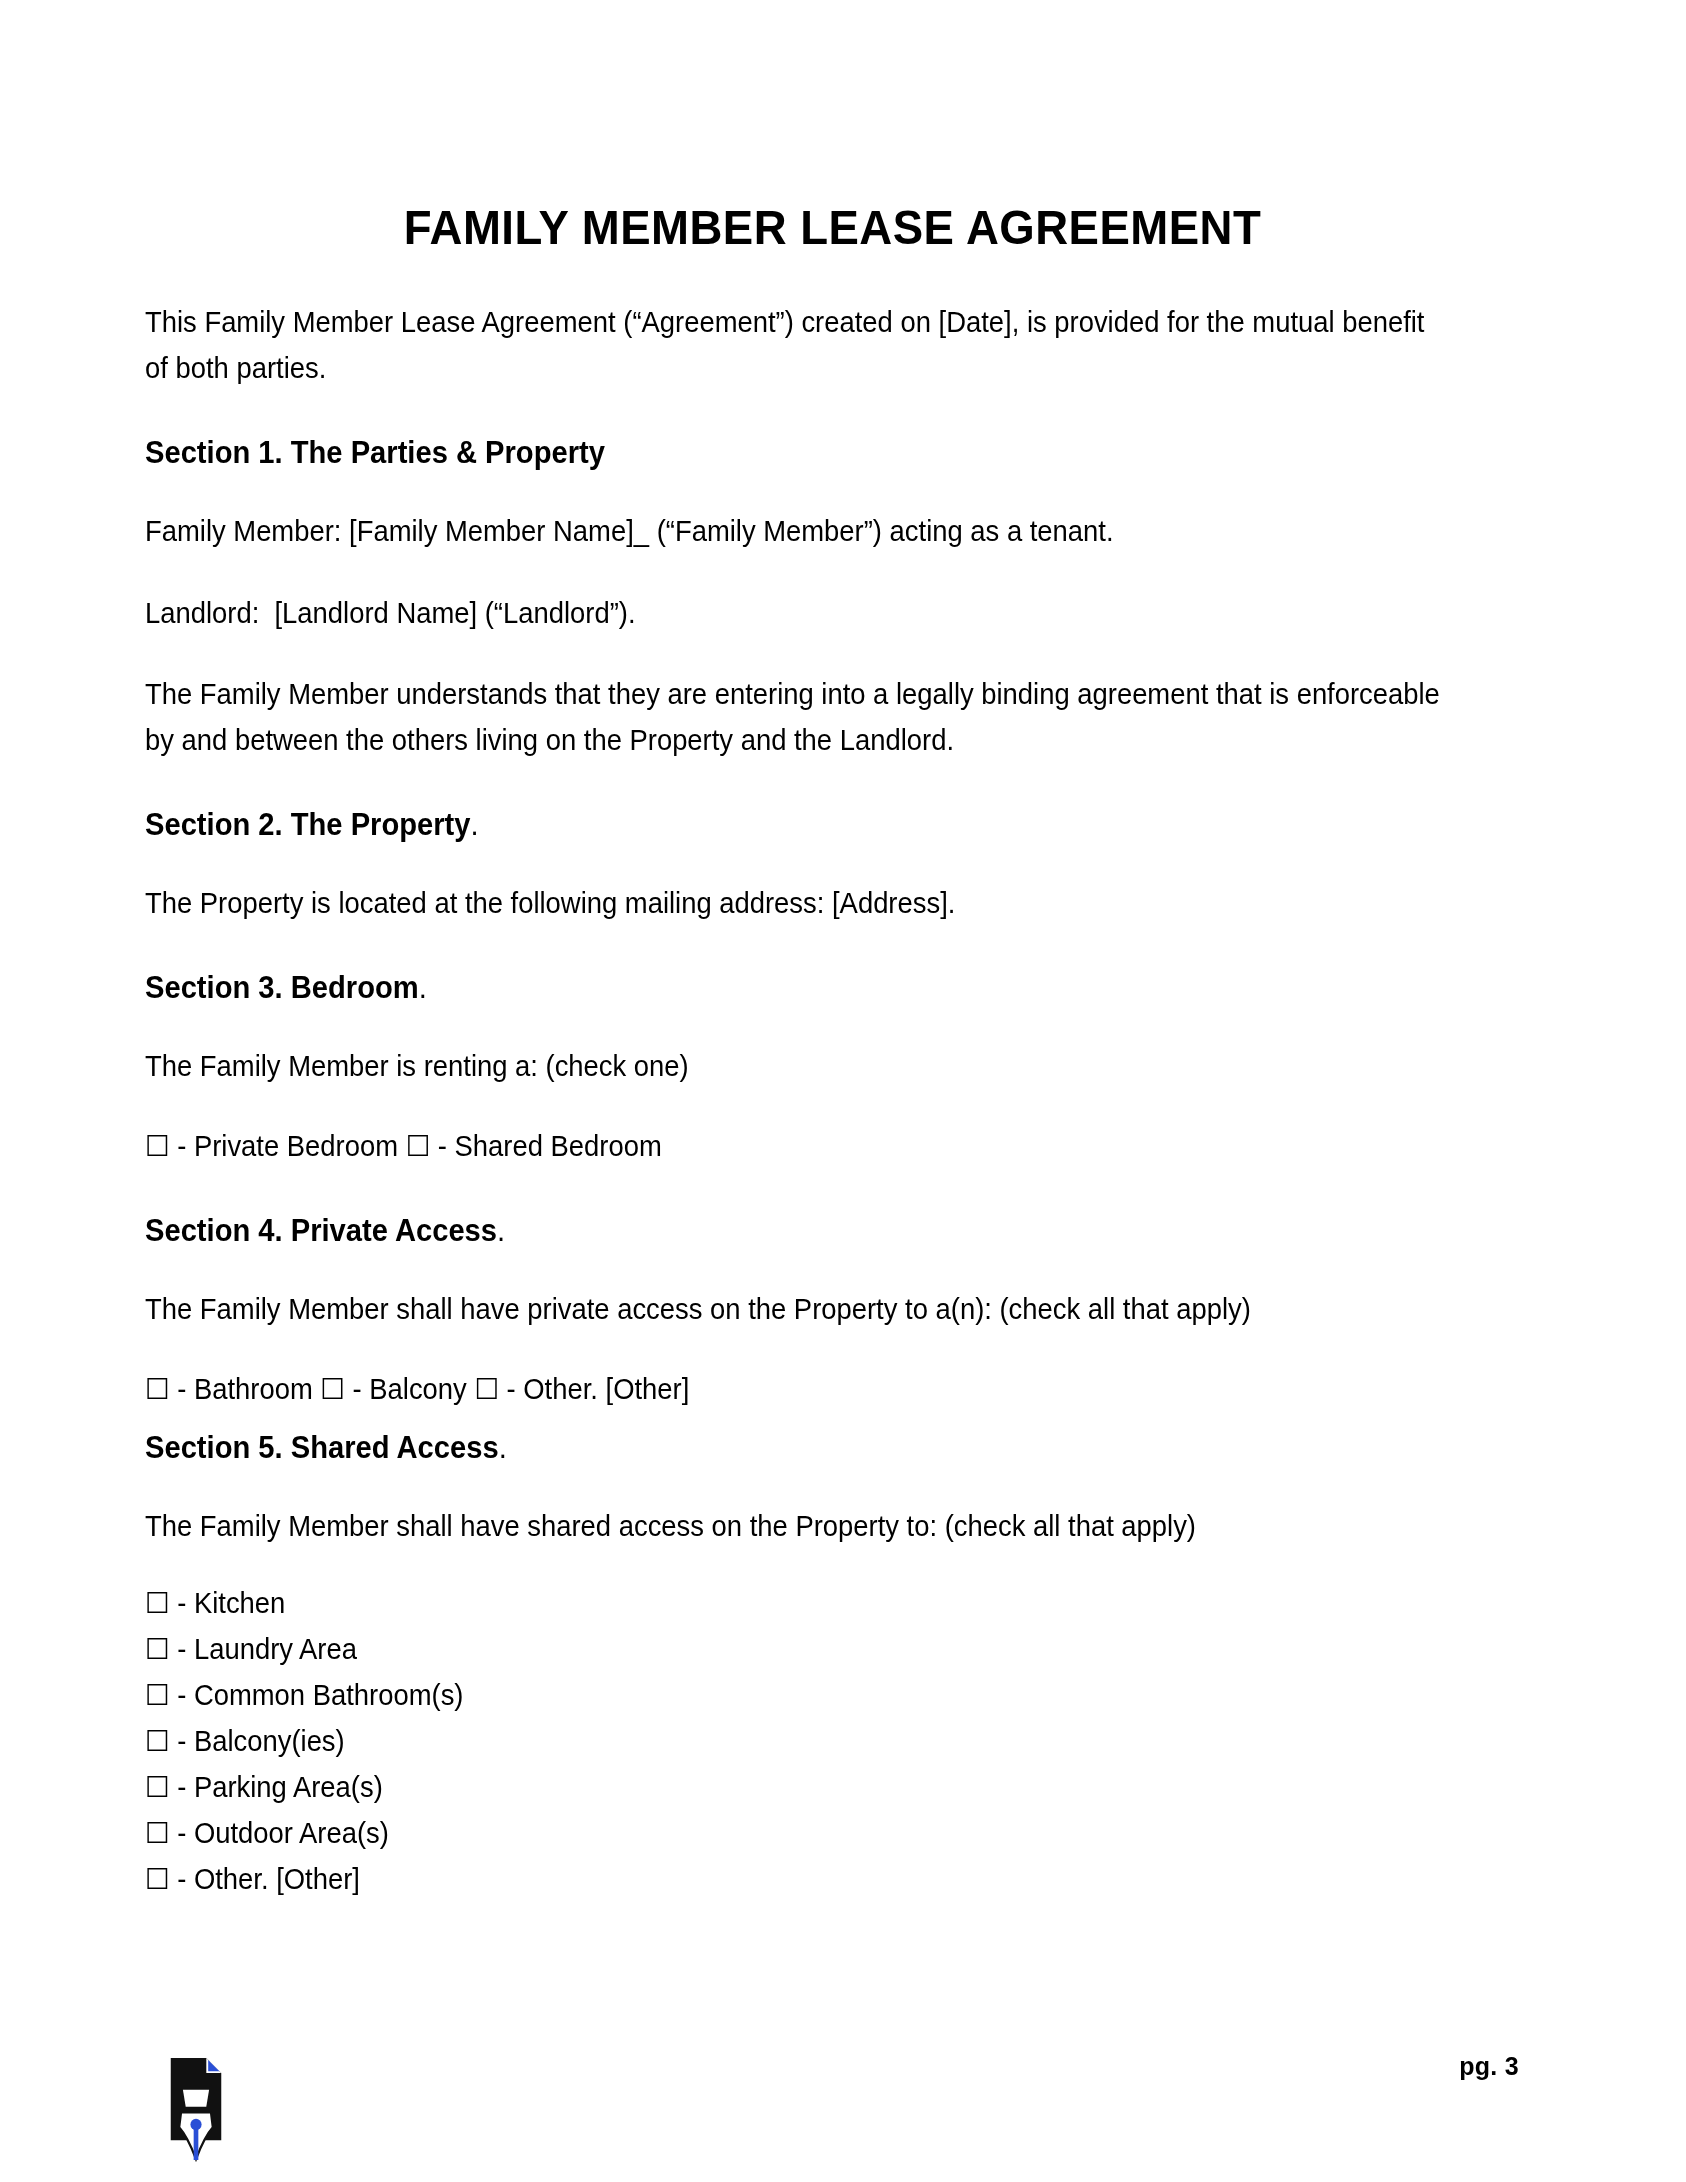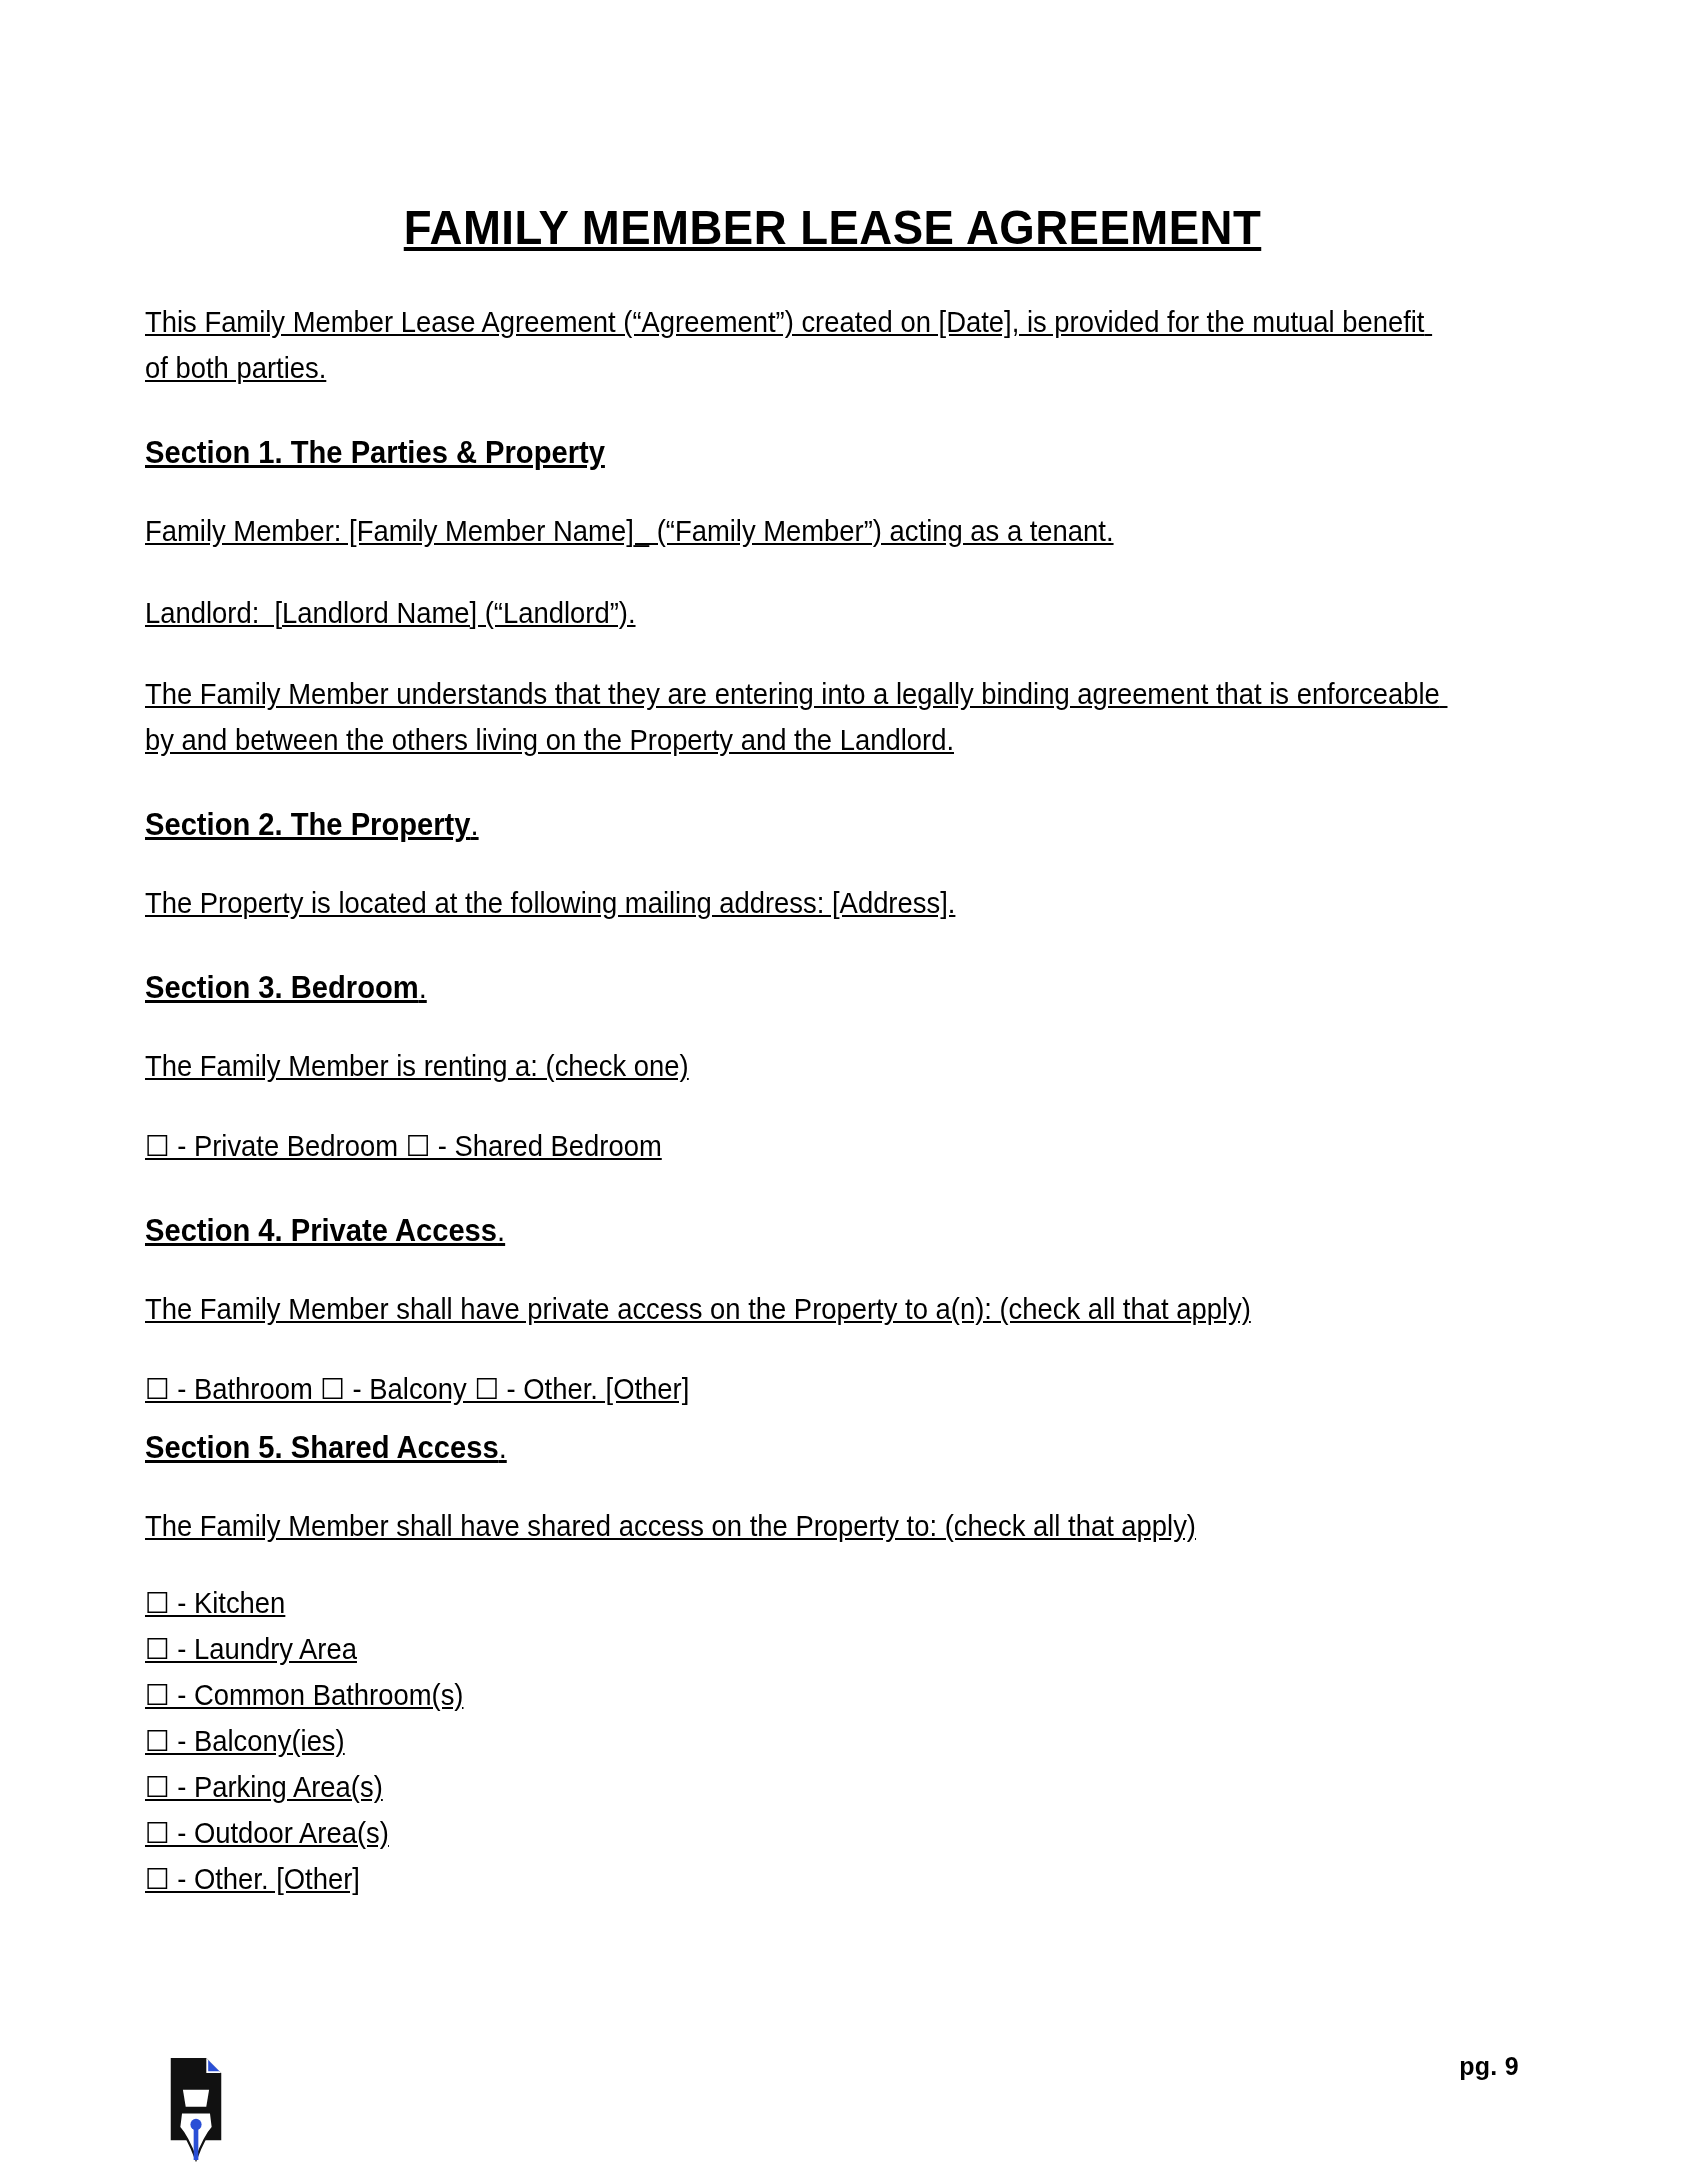--- a/index.html
+++ b/index.html
@@ -15,21 +15,20 @@
     font-family: "Liberation Sans", "DejaVu Sans", sans-serif;
     color: #000000;
     box-sizing: border-box;
     overflow: hidden;
   }
   .content {
     position: absolute;
     left: 145px;
     top: 0;
     width: 1375px;
-    text-decoration: underline;
   }
 
   
   .doc-title {
     font-size: 49px;
     font-weight: bold;
     text-align: center;
     letter-spacing: 0.5px;
     margin: 0;
     padding-top: 201px;
@@ -174,17 +173,17 @@
 
         <path d="M15 62 H47 L49 78 Q40 88 31 112 Q22 88 13 78 Z" fill="#ffffff"></path>
 
         <path d="M15 62 H47 L49 78 Q40 88 31 112 Q22 88 13 78 Z" fill="none" stroke="#111111" stroke-width="2.4"></path>
 
         <line x1="31" y1="76" x2="31" y2="113" stroke="#2a4fd6" stroke-width="5"></line>
 
         <circle cx="31" cy="75" r="6" fill="#2a4fd6"></circle>
       </svg>
     </div>
-    <div class="page-number">pg. 9</div>
+    <div class="page-number">pg. 3</div>
   </div>
 
 </div>
 
 
 </body></html>

